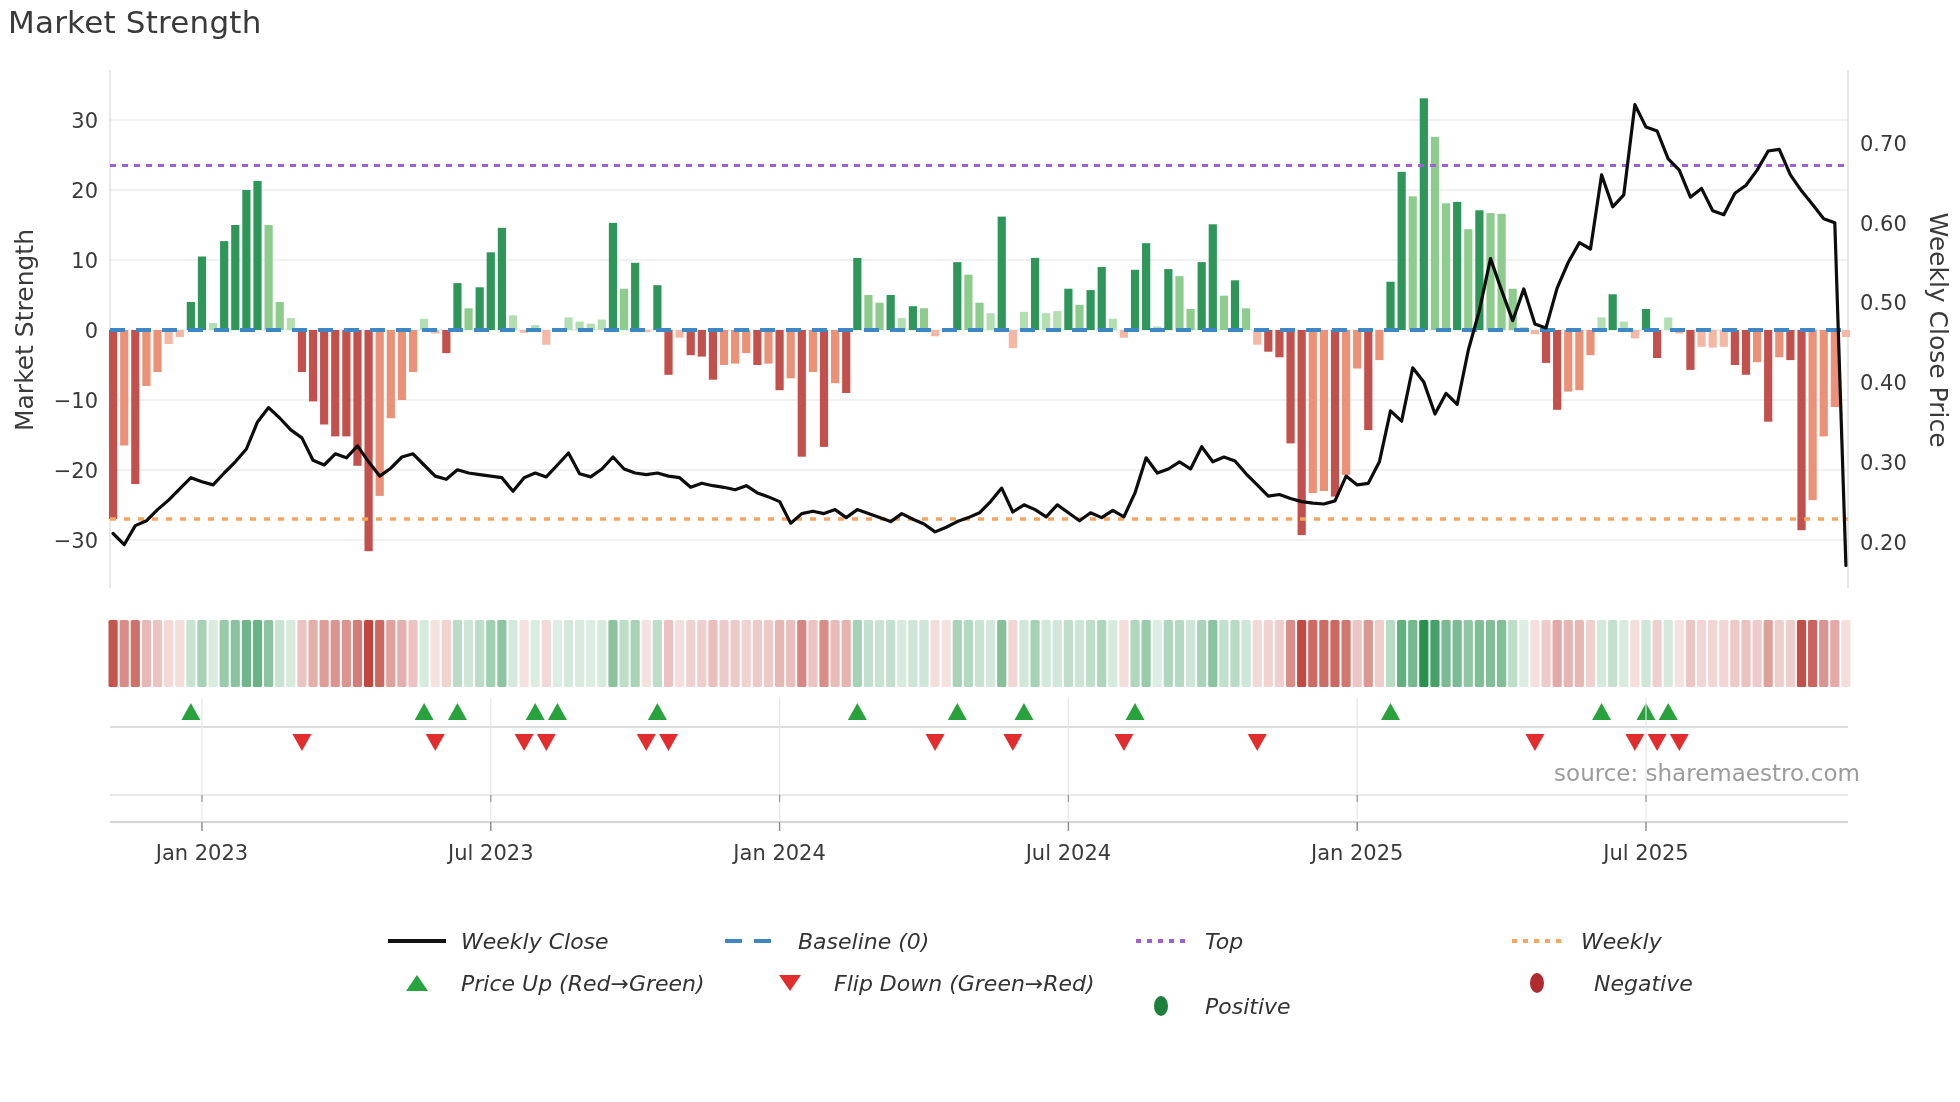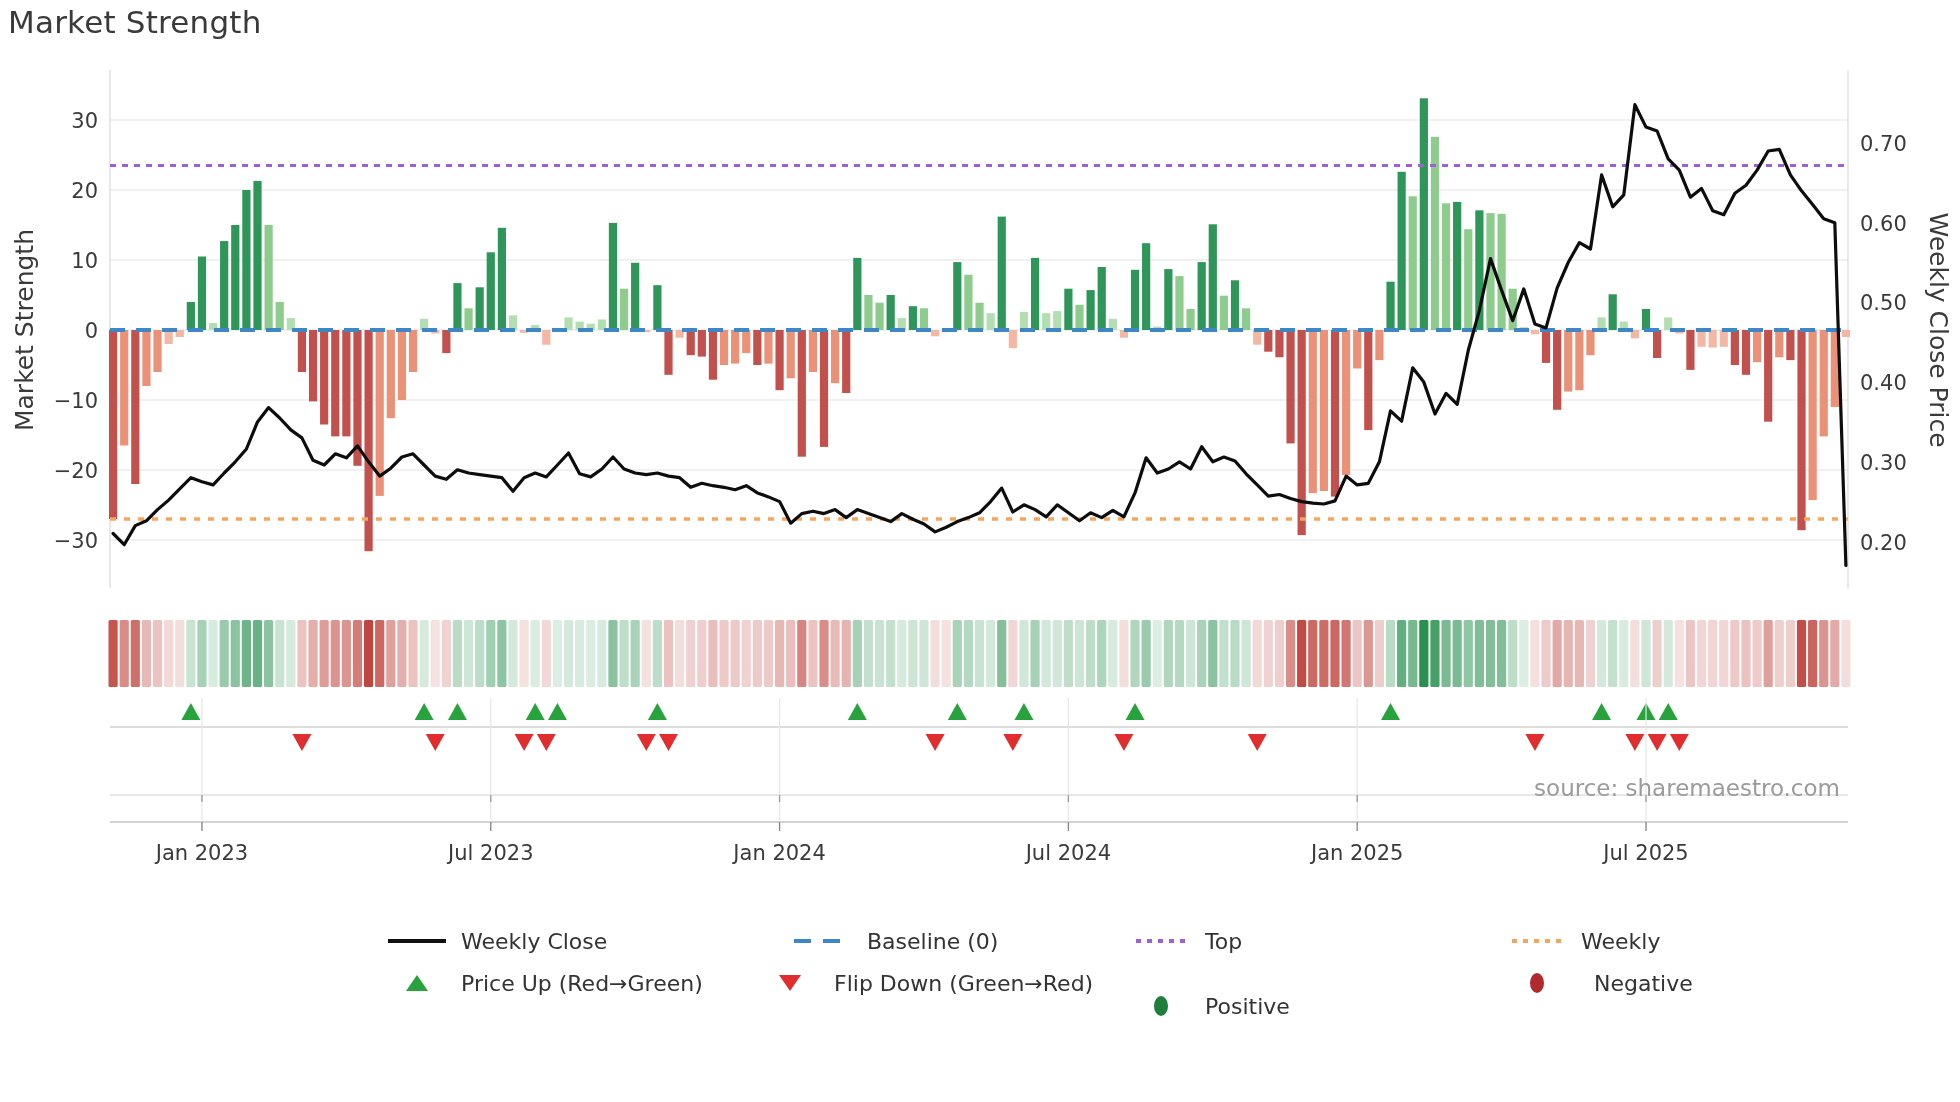--- a/index.html
+++ b/index.html
@@ -3,25 +3,25 @@
 <meta charset="utf-8">
 <style>
   html,body{margin:0;padding:0;background:#ffffff;width:1960px;height:1102px;overflow:hidden;
     font-family:"DejaVu Sans","Liberation Sans",sans-serif;}
   #stage{position:relative;width:1960px;height:1102px;background:#fff;}
   #chart-svg{position:absolute;left:0;top:0;}
   .page-title{position:absolute;left:8px;top:4px;font-size:31px;color:#3a3a3a;letter-spacing:.2px;}
   .yaxis-label{position:absolute;font-size:25px;color:#3a3a3a;white-space:nowrap;}
   .yaxis-label.left{left:24px;top:330px;transform:translate(-50%,-50%) rotate(-90deg);}
   .yaxis-label.right{left:1938px;top:330px;transform:translate(-50%,-50%) rotate(90deg);}
-  .source-note{position:absolute;right:120px;top:760px;font-size:23px;color:#9b9b9b;margin-top:15px;}
+  .source-note{position:absolute;right:100px;top:760px;font-size:23px;color:#9b9b9b;}
   .legend{position:absolute;left:0;top:0;width:100%;}
   .legend-item{position:absolute;display:flex;align-items:center;height:28px;}
   .legend-item .sw{flex:0 0 64px;width:64px;height:22px;display:flex;align-items:center;justify-content:center;}
-  .legend-item .lab{margin-left:12px;font-size:22px;color:#333333;white-space:nowrap;}
+  .legend-item .lab{margin-left:12px;font-size:22px;color:#333333;white-space:nowrap;font-style:italic;}
   .sw-line{width:58px;height:4px;background:#111;}
   .sw-dash{width:58px;height:4px;}
   .sw-dot{width:50px;height:4px;}
   .sw-tri-up{width:0;height:0;border-left:11px solid transparent;border-right:11px solid transparent;border-bottom:16px solid #28a23c;}
   .sw-tri-down{width:0;height:0;border-left:11px solid transparent;border-right:11px solid transparent;border-top:16px solid #e12d2d;}
   .sw-oval{width:14px;height:20px;border-radius:50%;}
 </style>
 </head>
 <body>
 
@@ -439,21 +439,21 @@
   <div class="yaxis-label left">Market Strength</div>
   <div class="yaxis-label right">Weekly Close Price</div>
   <div class="source-note">source: sharemaestro.com</div>
   <div class="legend" id="legend">
       <div class="legend-item" style="left: 385px; top: 927px;">
         <span class="sw">
           <span class="sw-line"></span>
         </span>
         <span class="lab">Weekly Close</span>
       </div>
-      <div class="legend-item" style="left: 791px; top: 927px;">
+      <div class="legend-item" style="left: 722px; top: 927px;">
         <span class="sw">
           <span class="sw-dash" style="background: repeating-linear-gradient(90deg, rgb(63, 135, 196) 0px, rgb(63, 135, 196) 17px, transparent 17px, transparent 29px);"></span>
         </span>
         <span class="lab">Baseline (0)</span>
       </div>
       <div class="legend-item" style="left: 1129px; top: 927px; text-align: right;">
         <span class="sw">
           <span class="sw-dot" style="background: repeating-linear-gradient(90deg, rgb(160, 95, 214) 0px, rgb(160, 95, 214) 5px, transparent 5px, transparent 11px);"></span>
         </span>
         <span class="lab">Top</span>

